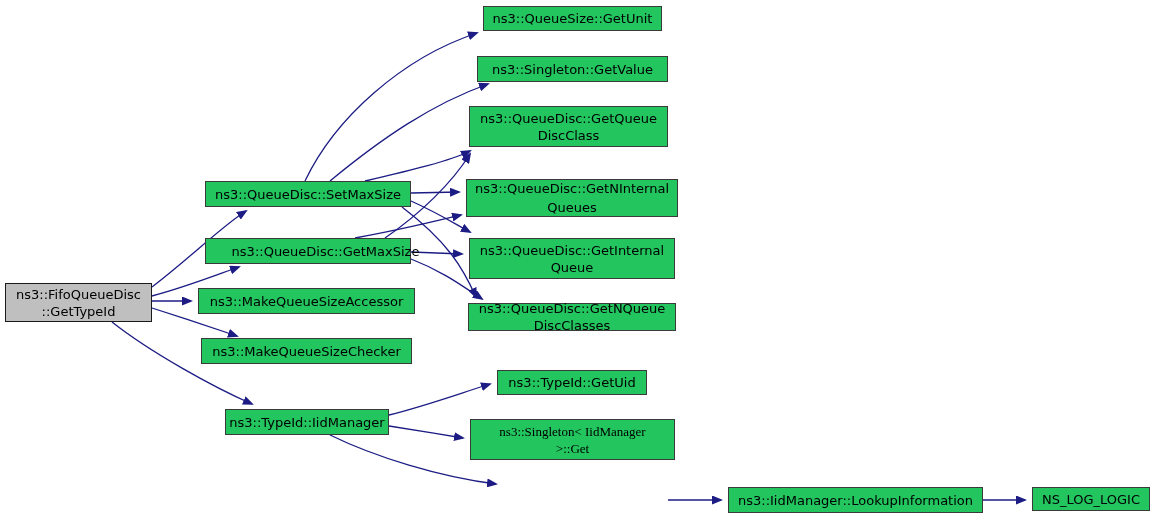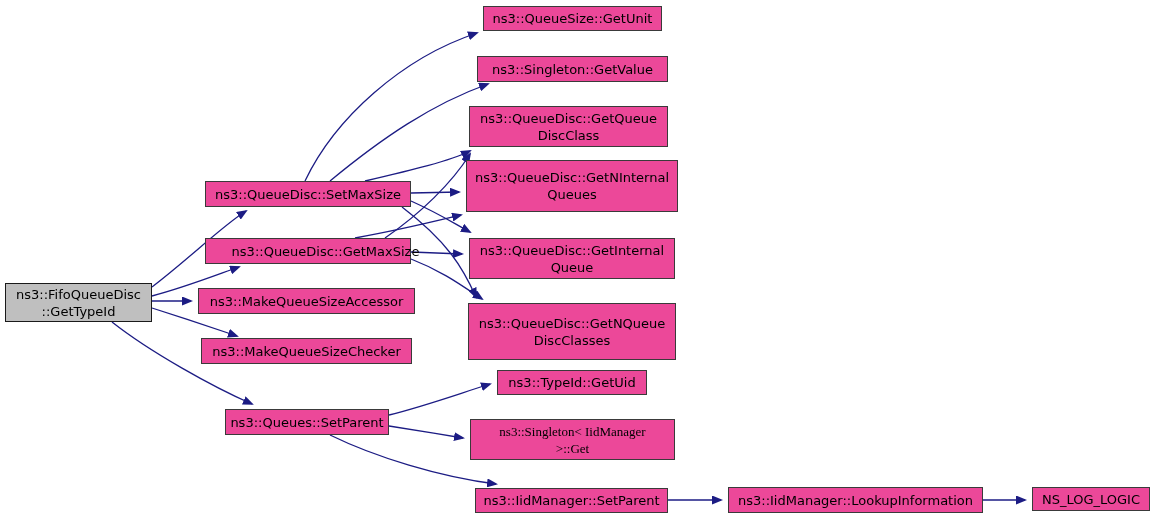--- a/index.html
+++ b/index.html
@@ -18,21 +18,21 @@
   .edge-layer {
     position: absolute;
     left: 0;
     top: 0;
     width: 1160px;
     height: 519px;
   }
   .node {
     position: absolute;
     box-sizing: border-box;
-    background: #ec4899;
+    background: #22c55e;
     border: 1px solid #3a3a3a;
     color: #000000;
     font-size: 13px;
     line-height: 17px;
     display: flex;
     flex-direction: column;
     align-items: center;
     justify-content: center;
     text-align: center;
     white-space: nowrap;
@@ -85,53 +85,50 @@
     <div class="node" style="left: 205px; top: 238px; width: 206px; height: 26px; padding-left: 35px;">
       <div>ns3::QueueDisc::GetMaxSize</div>
     </div>
     <div class="node" style="left: 198px; top: 288px; width: 217px; height: 26px;">
       <div>ns3::MakeQueueSizeAccessor</div>
     </div>
     <div class="node" style="left: 201px; top: 338px; width: 211px; height: 26px;">
       <div>ns3::MakeQueueSizeChecker</div>
     </div>
     <div class="node" style="left: 225px; top: 409px; width: 164px; height: 26px;">
-      <div>ns3::Queues::SetParent</div>
+      <div>ns3::TypeId::IidManager</div>
     </div>
     <div class="node" style="left: 483px; top: 6px; width: 179px; height: 25px;">
       <div>ns3::QueueSize::GetUnit</div>
     </div>
     <div class="node" style="left: 477px; top: 56px; width: 191px; height: 26px;">
       <div>ns3::Singleton::GetValue</div>
     </div>
     <div class="node" style="left: 469px; top: 106px; width: 199px; height: 41px;">
       <div>ns3::QueueDisc::GetQueue</div>
       <div>DiscClass</div>
     </div>
-    <div class="node" style="left: 466px; top: 160px; width: 212px; height: 52px;">
+    <div class="node" style="left: 466px; top: 179px; width: 212px; height: 38px; justify-content: space-between;">
       <div>ns3::QueueDisc::GetNInternal</div>
       <div>Queues</div>
     </div>
     <div class="node" style="left: 469px; top: 238px; width: 206px; height: 41px;">
       <div>ns3::QueueDisc::GetInternal</div>
       <div>Queue</div>
     </div>
-    <div class="node" style="left: 468px; top: 303px; width: 208px; height: 57px;">
+    <div class="node" style="left: 468px; top: 303px; width: 208px; height: 28px;">
       <div>ns3::QueueDisc::GetNQueue</div>
       <div>DiscClasses</div>
     </div>
     <div class="node" style="left: 497px; top: 370px; width: 150px; height: 25px;">
       <div>ns3::TypeId::GetUid</div>
     </div>
     <div class="node" style="left: 470px; top: 419px; width: 205px; height: 41px; font-family: Liberation Serif, serif;">
       <div>ns3::Singleton&lt; IidManager</div>
       <div>&gt;::Get</div>
     </div>
-    <div class="node" style="left: 475px; top: 488px; width: 193px; height: 25px;">
-      <div>ns3::IidManager::SetParent</div>
-    </div>
     <div class="node" style="left: 728px; top: 487px; width: 255px; height: 26px;">
       <div>ns3::IidManager::LookupInformation</div>
     </div>
     <div class="node" style="left: 1032px; top: 487px; width: 118px; height: 24px;">
       <div>NS_LOG_LOGIC</div>
     </div>
   </div>
 
 </body></html>

